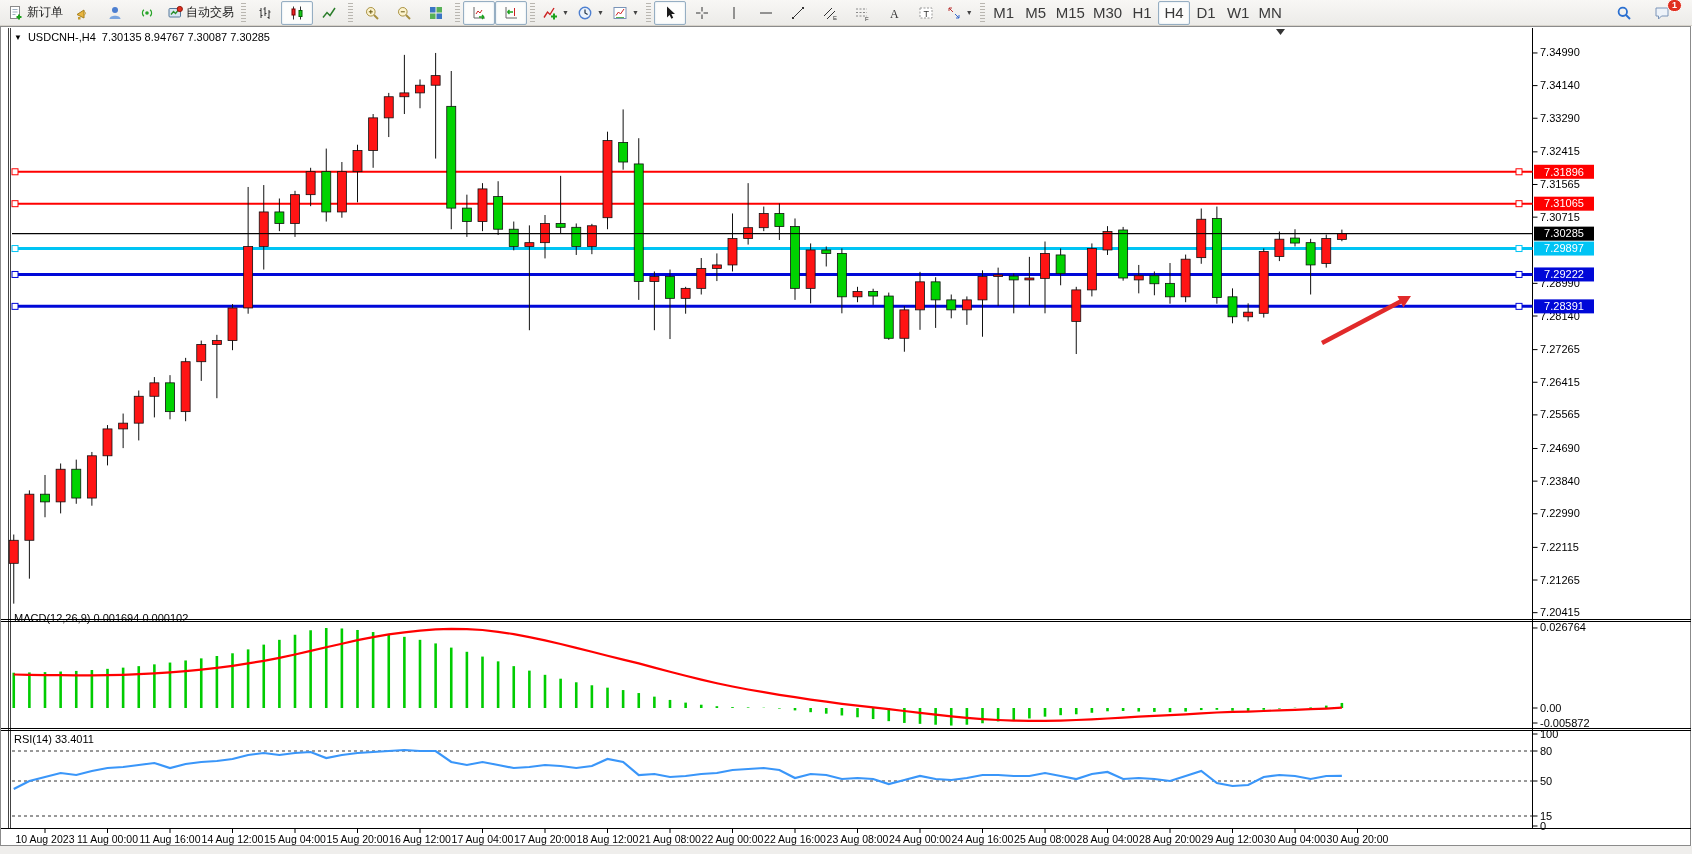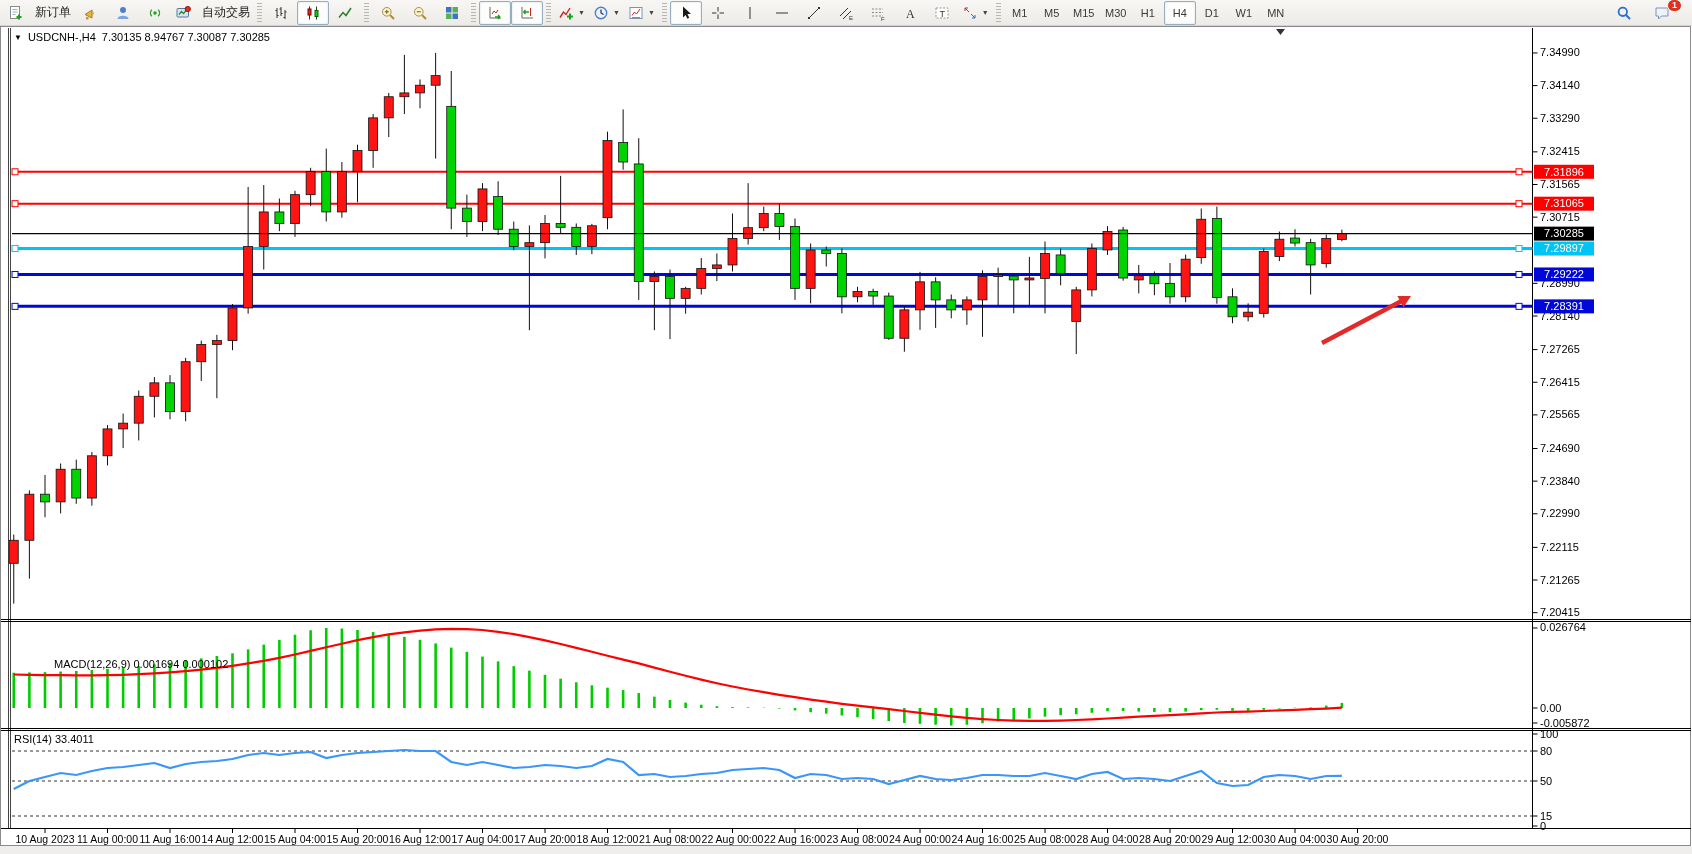--- a/index.html
+++ b/index.html
@@ -3,33 +3,33 @@
 <meta charset="utf-8">
 <style>
   html,body{margin:0;padding:0;background:#f0efed;width:1692px;height:854px;overflow:hidden;
     font-family:"Liberation Sans",sans-serif;-webkit-font-smoothing:antialiased;}
   #toolbar{height:26px;width:1692px;background:linear-gradient(#f8f7f5,#ecebe8);
     border-bottom:1px solid #d7d3cb;display:flex;align-items:center;box-sizing:border-box;padding:0 4px;}
   .grip{width:5px;height:20px;margin:0 3px;background:repeating-linear-gradient(180deg,#b9b6b0 0 1px,transparent 1px 3px);}
   .tb-btn{height:22px;min-width:24px;display:inline-flex;align-items:center;justify-content:center;gap:3px;
     padding:0 3px;border:1px solid transparent;border-radius:2px;cursor:default;position:relative;}
   .tb-btn.active{background:#fdfdfc;border:1px solid #96aec2;box-shadow:inset 0 0 2px #cfdde9;align-items:center;}
-  .tb-btn .lbl{font-size:12px;color:#1c1c1c;white-space:nowrap;margin-left:8px;}
-  .tb-btn .tf{font-size:11px;color:#3a3a3a;}
+  .tb-btn .lbl{font-size:12px;color:#1c1c1c;white-space:nowrap;}
+  .tb-btn .tf{font-size:15px;color:#3a3a3a;}
   .tb-btn .caret{font-size:7px;color:#444;margin-left:1px;}
   .icon{width:16px;height:16px;display:inline-block;line-height:0;}
   .badge{position:absolute;top:-3px;right:-5px;background:#e03020;color:#fff;border:1px solid #fff;
     border-radius:8px;font-size:9px;line-height:11px;min-width:7px;padding:0 3px;text-align:center;font-weight:bold;}
   #right-cluster{margin-left:auto;display:flex;align-items:center;padding-right:10px;gap:6px;}
   #stage{position:relative;width:1692px;height:828px;background:#fff;}
   #chart-svg{position:absolute;left:0;top:0;}
   .overlay{position:absolute;font-size:11px;color:#000;white-space:nowrap;pointer-events:none;z-index:5;}
   #chart-title{left:14px;top:5px;display:flex;gap:6px;align-items:center;}
   #chart-title .tri{font-size:8px;}
-  #macd-label{left:14px;top:632px;margin-left:40px;}
+  #macd-label{left:14px;top:586px;}
   #rsi-label{left:14px;top:707px;}
 </style>
 </head>
 <body>
 
 <div id="toolbar">
     <div class="tb-btn">
       <span class="icon"><svg viewBox="0 0 16 16">
           <rect x="2.5" y="1.5" width="9" height="12" fill="#fff" stroke="#8a8a8a"></rect>
           <path d="M4.5 4.5h5M4.5 7h5M4.5 9.5h3" stroke="#9fb0c0" fill="none"></path>

